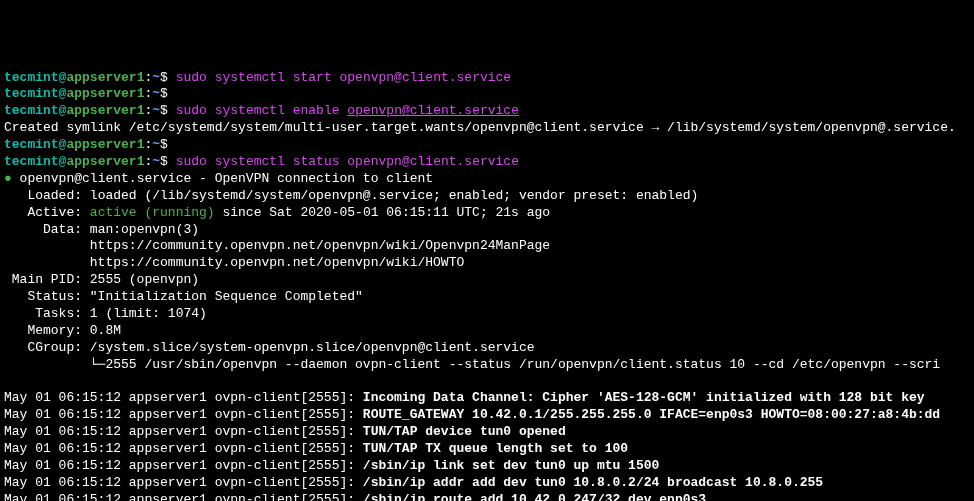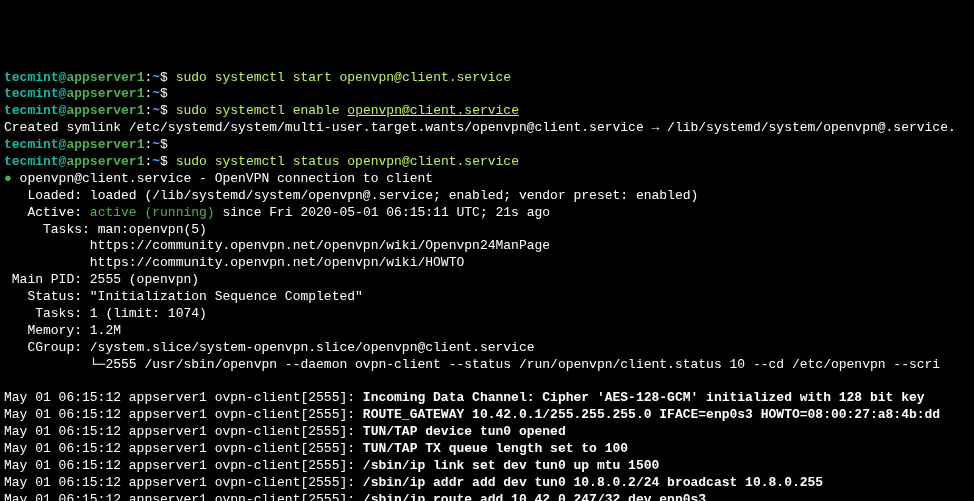--- a/index.html
+++ b/index.html
@@ -13,47 +13,47 @@
       white-space: pre;
       overflow-x: hidden;
     }
     .terminal {
       padding: 2px 4px;
     }
     .user { color: #14b8a6; font-weight: bold; }
     .host { color: #4CAF50; font-weight: bold; }
     .tilde { color: #5E9CFF; font-weight: bold; }
     .dollar { color: #fff; }
-    .cmd { color: #bef264; }
+    .cmd { color: #d946ef; }
     .underline { text-decoration: underline; }
     .bullet { color: #4CAF50; }
     .active { color: #4CAF50; font-weight: normal; }
     .log-bold { font-weight: bold; }
   </style>
 </head>
 <body>
 
 
 
 <div class="terminal"><span class="user">tecmint</span><span class="user">@</span><span class="host">appserver1</span><span>:</span><span class="tilde">~</span><span class="dollar">$</span> <span class="cmd">sudo systemctl start openvpn@client.service</span>
 <span class="user">tecmint</span><span class="user">@</span><span class="host">appserver1</span><span>:</span><span class="tilde">~</span><span class="dollar">$</span> <span class="cmd"></span>
 <span class="user">tecmint</span><span class="user">@</span><span class="host">appserver1</span><span>:</span><span class="tilde">~</span><span class="dollar">$</span> <span class="cmd">sudo systemctl enable </span><span class="cmd underline">openvpn@client.service</span>
 <span>Created symlink /etc/systemd/system/multi-user.target.wants/openvpn@client.service → /lib/systemd/system/openvpn@.service.</span>
 <span class="user">tecmint</span><span class="user">@</span><span class="host">appserver1</span><span>:</span><span class="tilde">~</span><span class="dollar">$</span> <span class="cmd"></span>
 <span class="user">tecmint</span><span class="user">@</span><span class="host">appserver1</span><span>:</span><span class="tilde">~</span><span class="dollar">$</span> <span class="cmd">sudo systemctl status openvpn@client.service</span>
 <span class="bullet">●</span><span> openvpn@client.service - OpenVPN connection to client</span>
 <span>   Loaded: </span><span>loaded (/lib/systemd/system/openvpn@.service; enabled; vendor preset: enabled)</span>
-<span>   Active: </span><span class="active">active (running)</span><span> since Fri 2020-05-01 06:15:11 UTC; 21s ago</span>
-<span>     Tasks: </span><span>man:openvpn(5)</span>
+<span>   Active: </span><span class="active">active (running)</span><span> since Sat 2020-05-01 06:15:11 UTC; 21s ago</span>
+<span>     Data: </span><span>man:openvpn(3)</span>
 <span>           https://community.openvpn.net/openvpn/wiki/Openvpn24ManPage</span>
 <span>           https://community.openvpn.net/openvpn/wiki/HOWTO</span>
 <span> Main PID: 2555 (openvpn)</span>
 <span>   Status: "Initialization Sequence Completed"</span>
 <span>    Tasks: 1 (limit: 1074)</span>
-<span>   Memory: 1.2M</span>
+<span>   Memory: 0.8M</span>
 <span>   CGroup: /system.slice/system-openvpn.slice/openvpn@client.service</span>
 <span>           └─2555 /usr/sbin/openvpn --daemon ovpn-client --status /run/openvpn/client.status 10 --cd /etc/openvpn --scri</span>
 
 <span>May 01 06:15:12 appserver1 ovpn-client[2555]: </span><span class="log-bold">Incoming Data Channel: Cipher 'AES-128-GCM' initialized with 128 bit key</span>
 <span>May 01 06:15:12 appserver1 ovpn-client[2555]: </span><span class="log-bold">ROUTE_GATEWAY 10.42.0.1/255.255.255.0 IFACE=enp0s3 HOWTO=08:00:27:a8:4b:dd</span>
 <span>May 01 06:15:12 appserver1 ovpn-client[2555]: </span><span class="log-bold">TUN/TAP device tun0 opened</span>
 <span>May 01 06:15:12 appserver1 ovpn-client[2555]: </span><span class="log-bold">TUN/TAP TX queue length set to 100</span>
 <span>May 01 06:15:12 appserver1 ovpn-client[2555]: </span><span class="log-bold">/sbin/ip link set dev tun0 up mtu 1500</span>
 <span>May 01 06:15:12 appserver1 ovpn-client[2555]: </span><span class="log-bold">/sbin/ip addr add dev tun0 10.8.0.2/24 broadcast 10.8.0.255</span>
 <span>May 01 06:15:12 appserver1 ovpn-client[2555]: </span><span class="log-bold">/sbin/ip route add 10.42.0.247/32 dev enp0s3</span>

